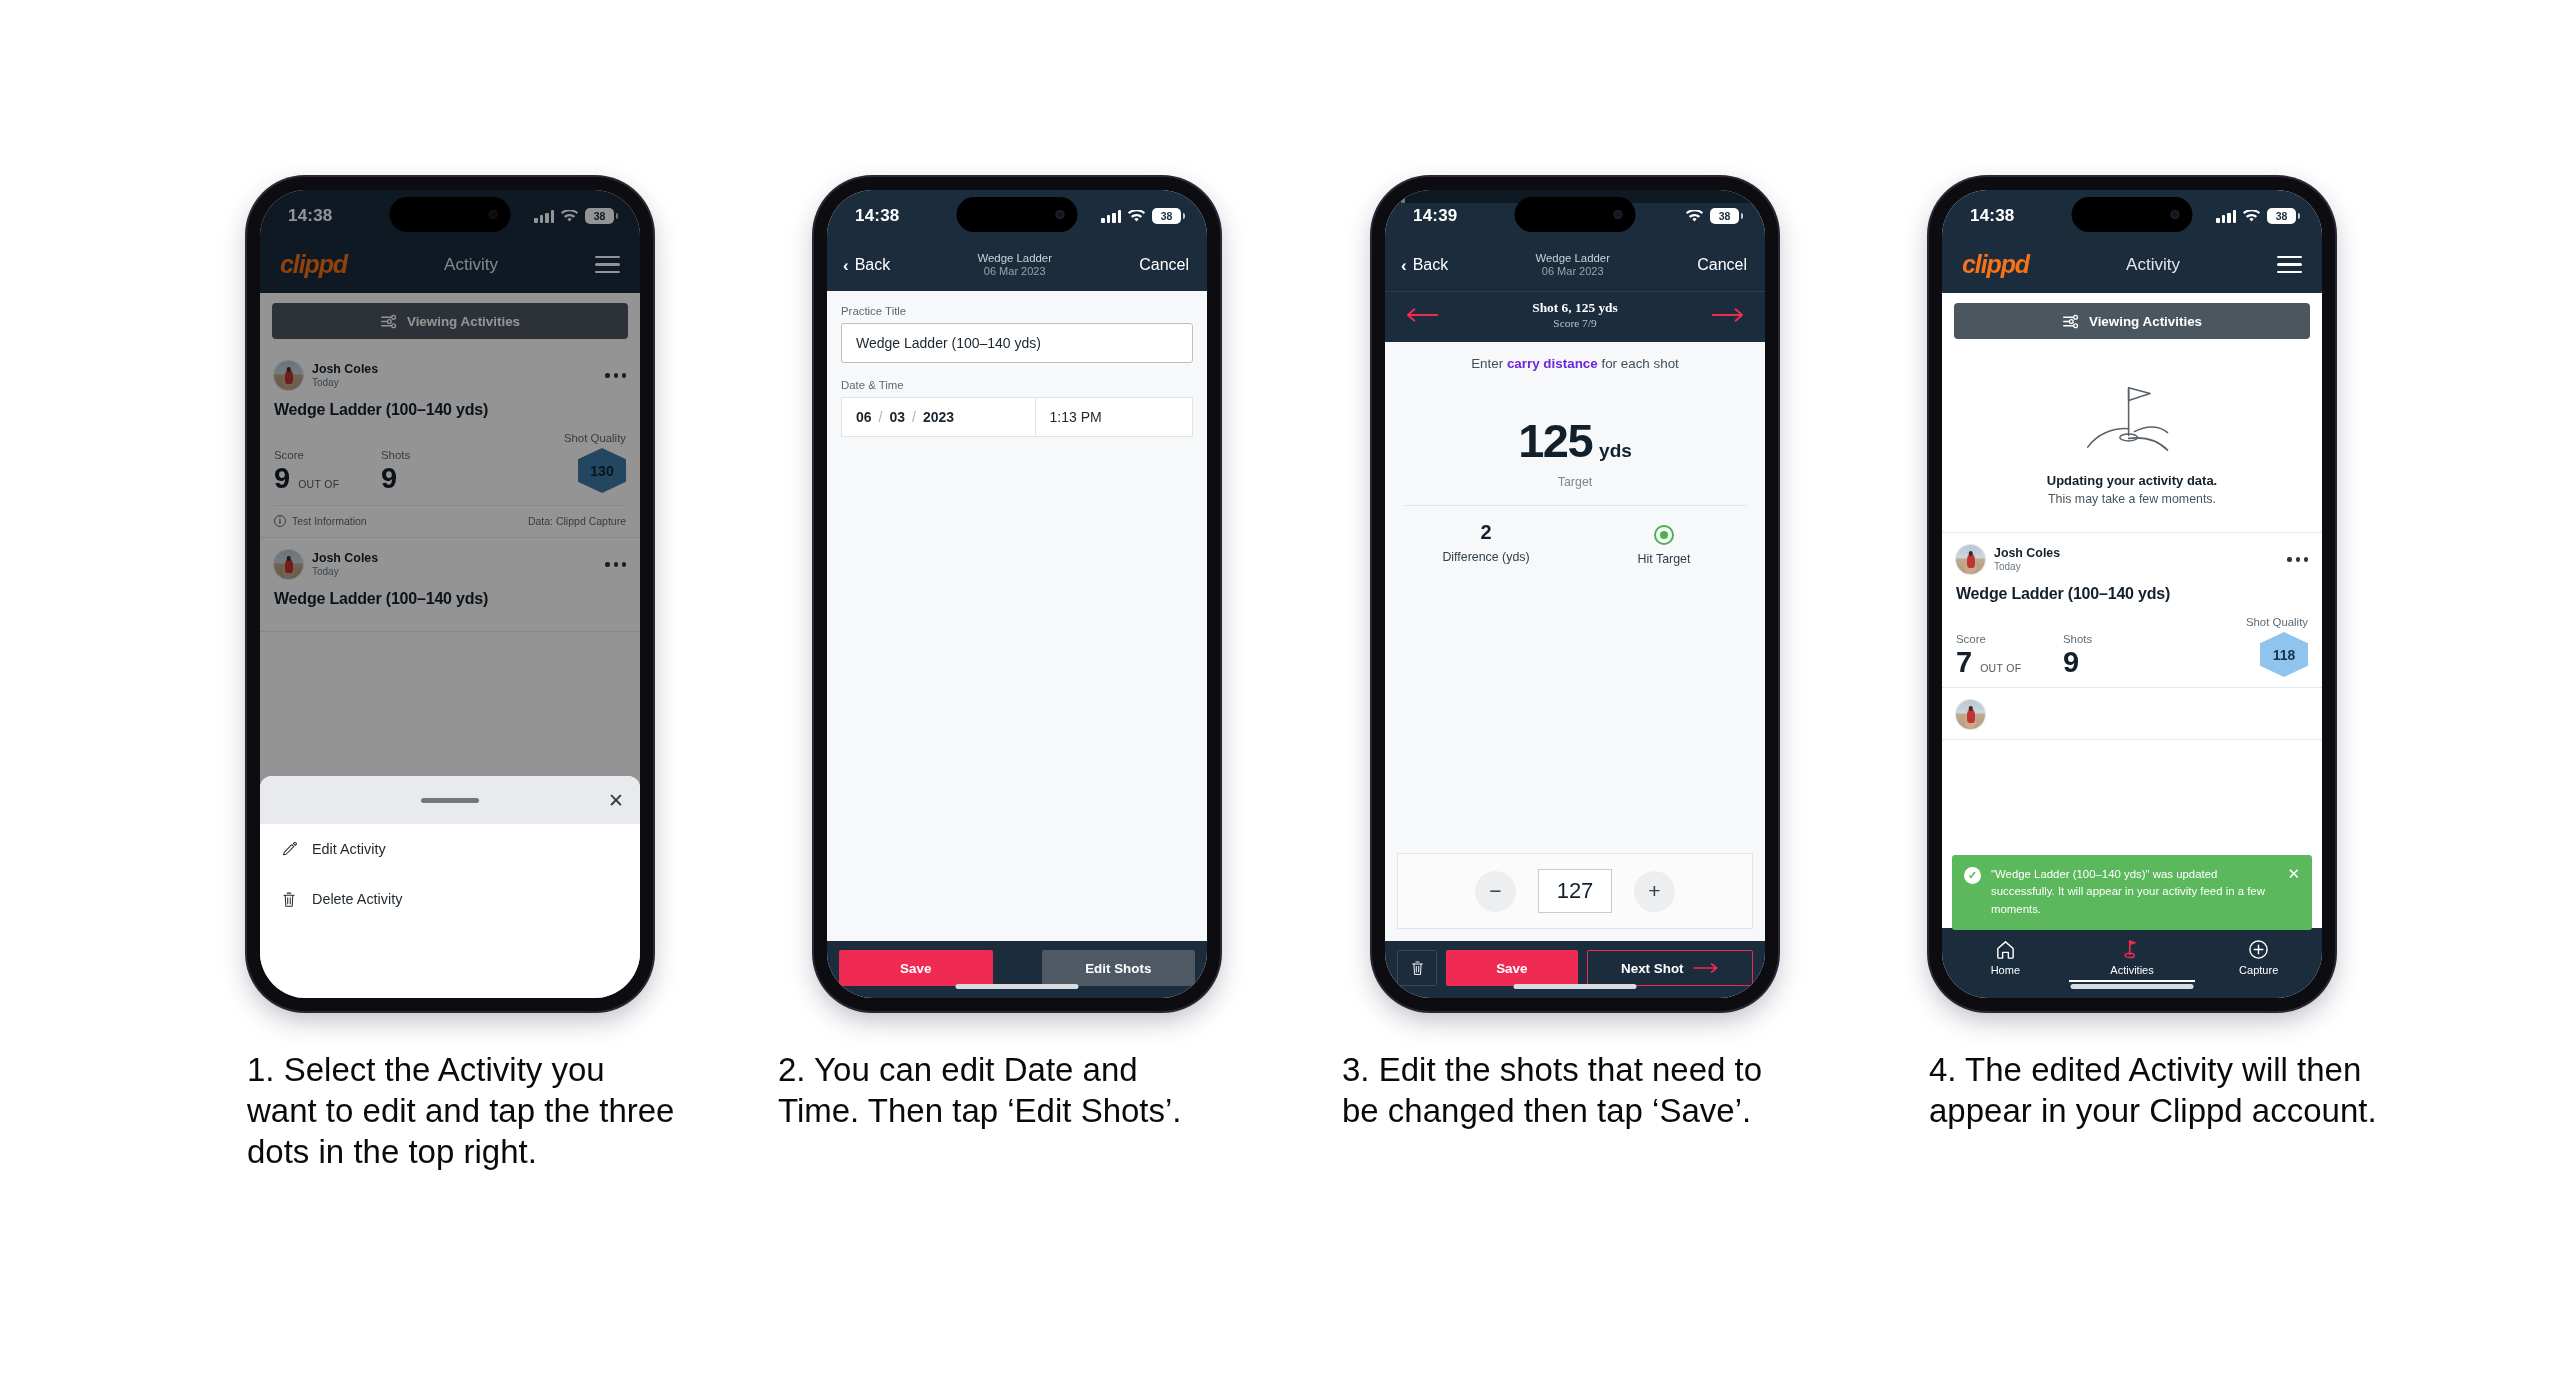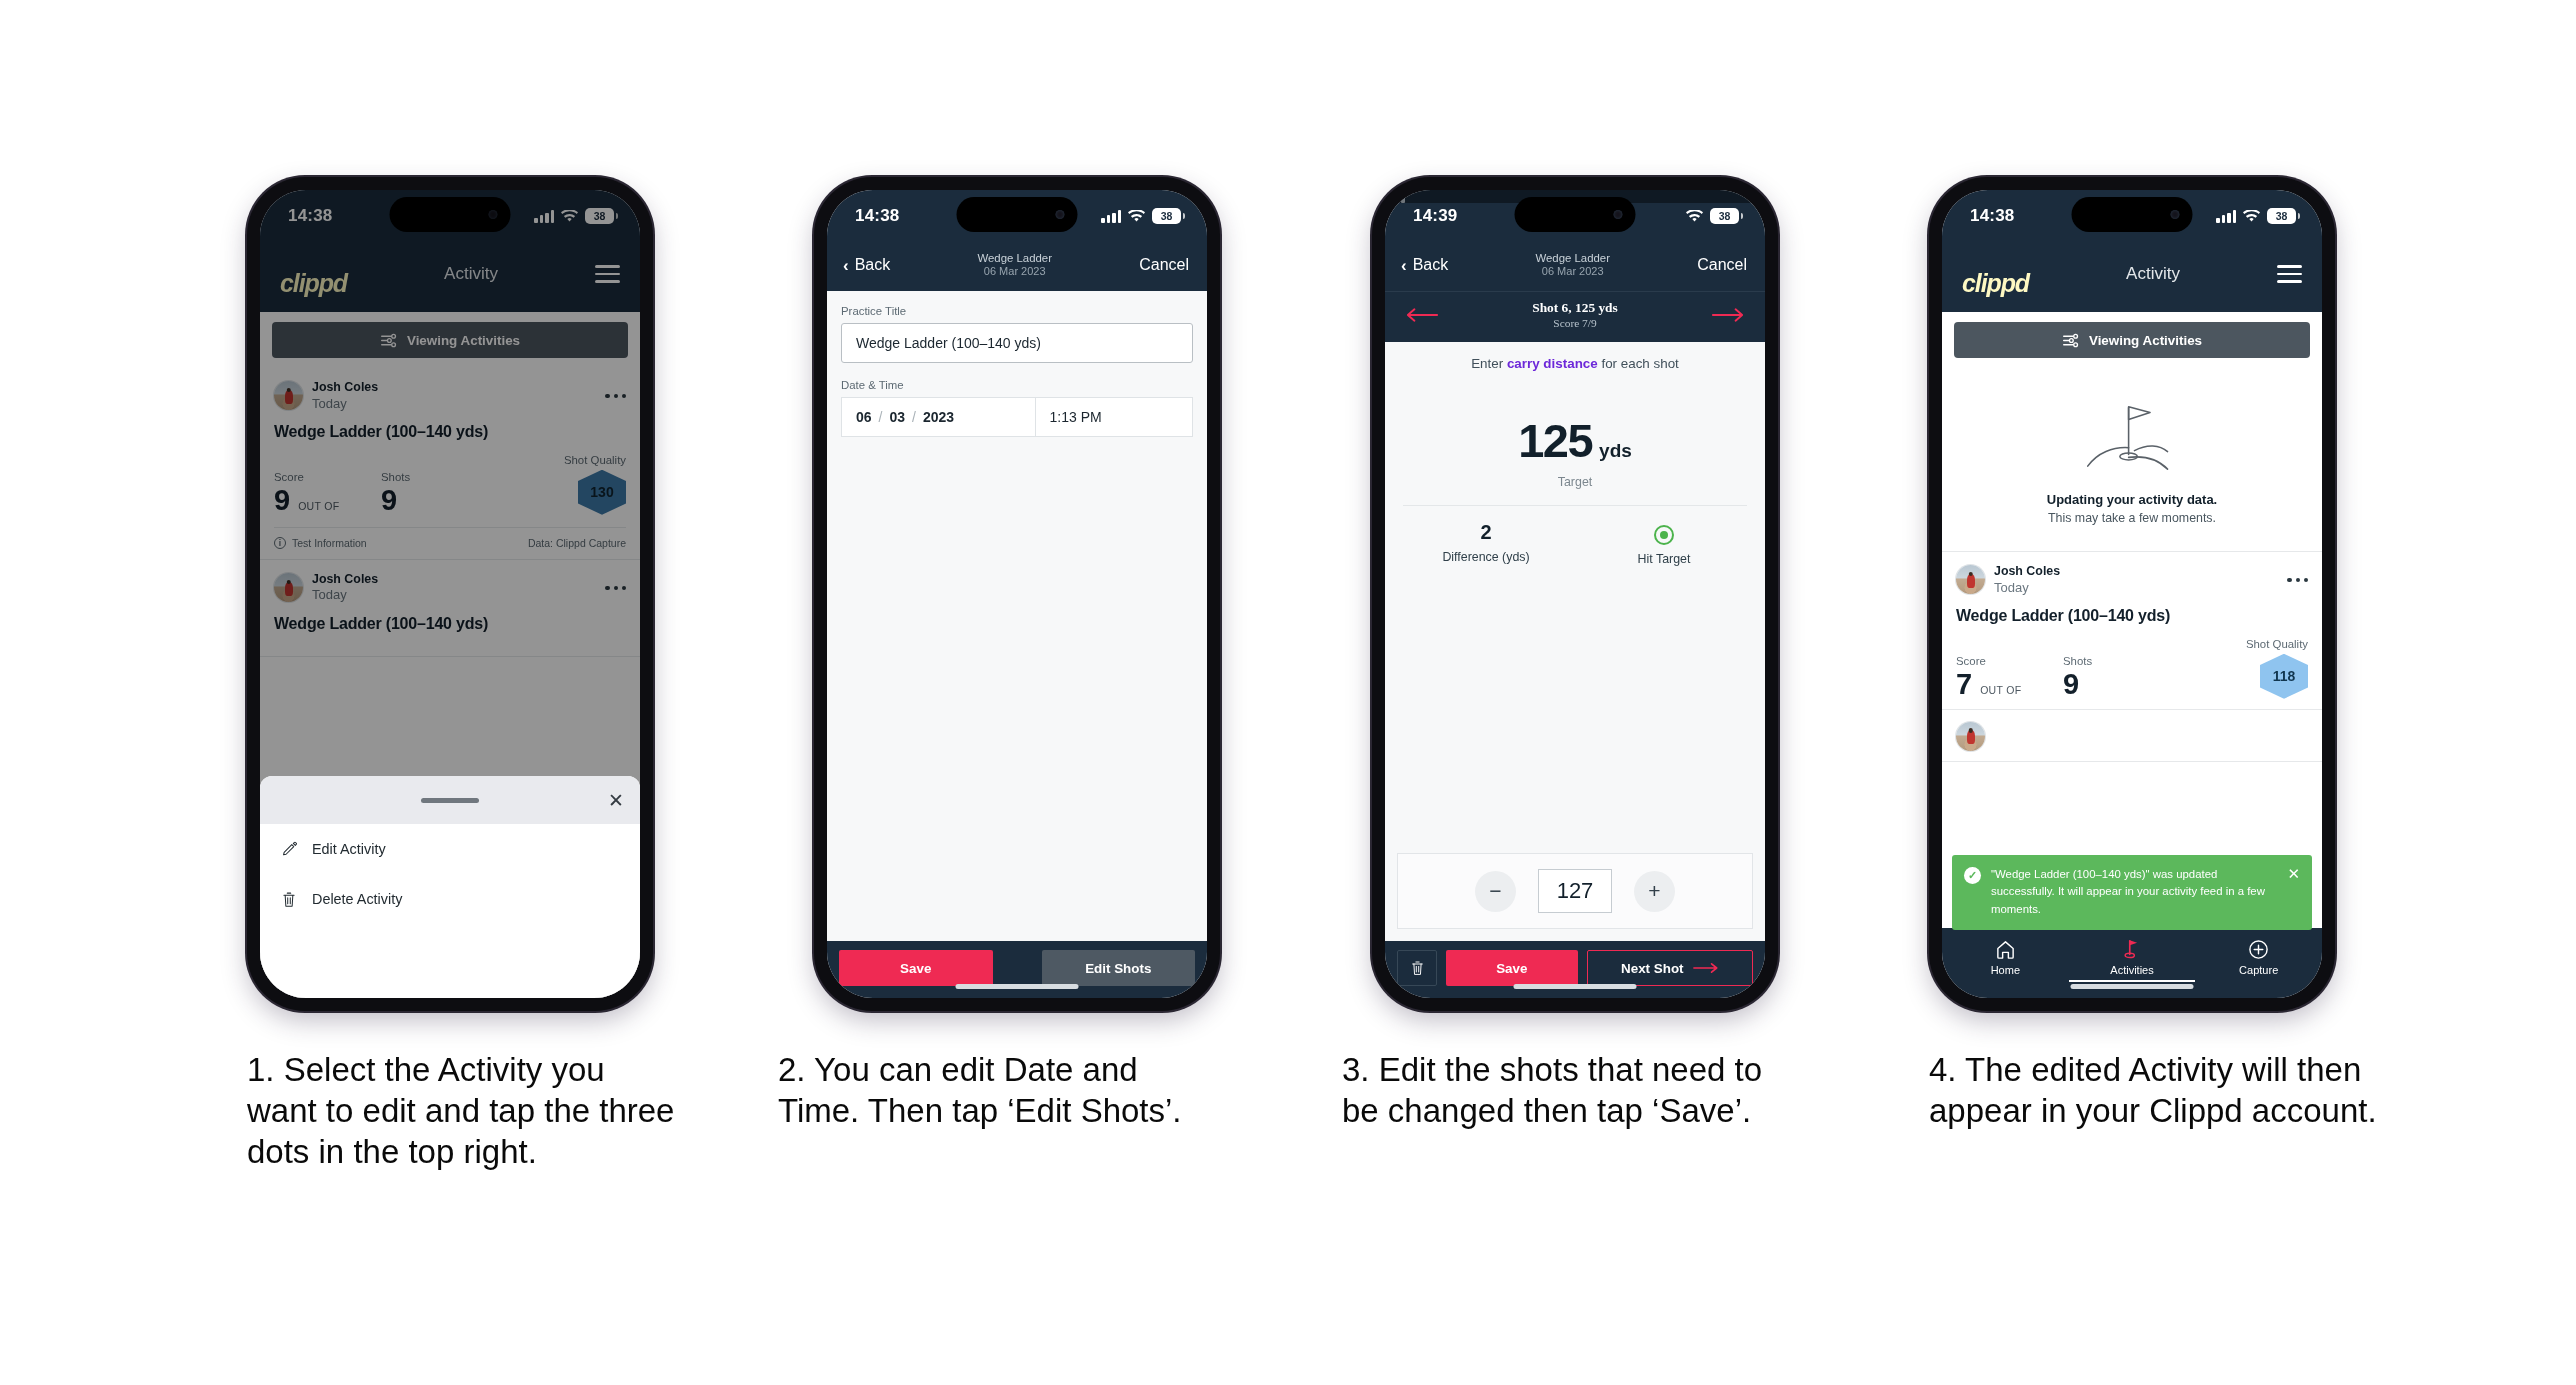--- a/index.html
+++ b/index.html
@@ -74,21 +74,21 @@
 
   
   .appbar {
     flex: 0 0 auto;
     background: #1b2c3d;
     color: #fff;
     display: flex; align-items: center;
     padding: 8px 20px 14px 20px;
     min-height: 48px;
   }
-  .logo { font-size: 25px; font-weight: 700; color: #fef9c3; letter-spacing: -1.1px; font-style: italic; margin-top: 19px; }
+  .logo { font-size: 25px; font-weight: 700; color: #f97316; letter-spacing: -1.1px; font-style: italic; }
   .appbar-title { flex: 1; text-align: center; font-size: 17px; color: #e3e7ea; }
   .hamb { width: 25px; display: flex; flex-direction: column; gap: 5px; }
   .hamb span { display: block; height: 2.6px; background: #fff; border-radius: 2px; }
 
   
   .navbar {
     flex: 0 0 auto; background: #1b2c3d; color: #fff;
     display: flex; align-items: center; justify-content: space-between;
     padding: 9px 18px 12px 16px;
   }
@@ -135,21 +135,21 @@
     transform: translateX(-50%);
     width: 8px; height: 14px; background: #c0352f;
     border-radius: 42% 42% 30% 30%;
   }
   .avatar::before {
     content: ""; position: absolute; left: 50%; top: 22%;
     transform: translateX(-50%);
     width: 4.5px; height: 4.5px; border-radius: 50%; background: #3c2b22; z-index: 2;
   }
   .uname { font-size: 12.4px; font-weight: 700; color: #13202b; line-height: 1.25; }
-  .udate { font-size: 13px; color: #6b7780; line-height: 1.25; }
+  .udate { font-size: 10px; color: #6b7780; line-height: 1.25; }
   .dots { margin-left: auto; display: flex; gap: 4px; align-items: center; }
   .dots i { width: 4.2px; height: 4.2px; border-radius: 50%; background: #2b3840; display: block; }
   .card-title { font-size: 16px; font-weight: 700; color: #13202b; margin: 11px 0 13px; letter-spacing: -0.2px; }
   .stats { display: flex; align-items: flex-end; }
   .st-lbl { font-size: 11.4px; color: #5d6a73; margin-bottom: 4px; }
   .st-score { display: flex; align-items: baseline; gap: 8px; }
   .st-big { font-size: 29px; font-weight: 700; color: #13202b; line-height: .95; }
   .st-of { font-size: 10.5px; color: #4d5861; font-weight: 500; letter-spacing: 0.3px; }
   .col-score { width: 107px; }
   .col-shots { width: 92px; }

